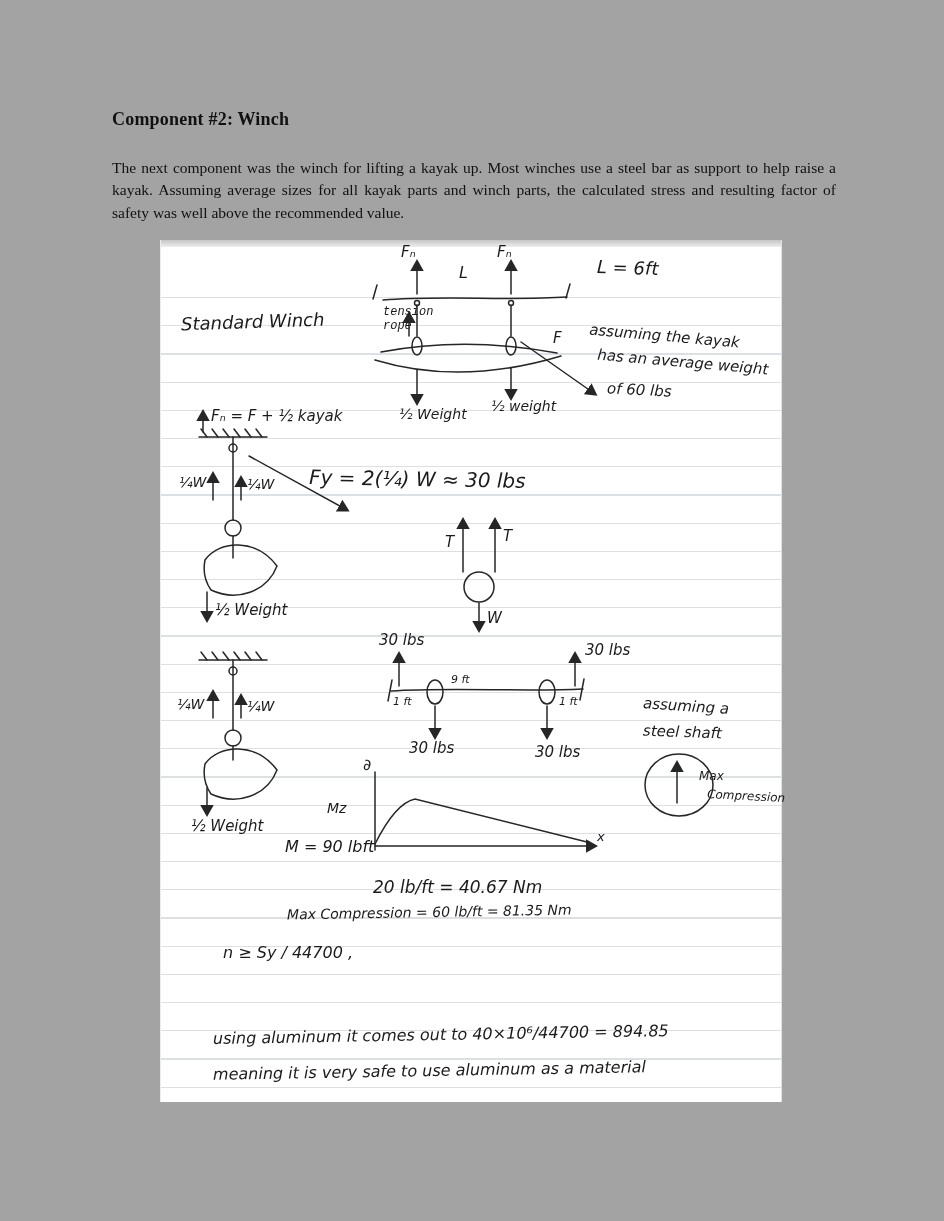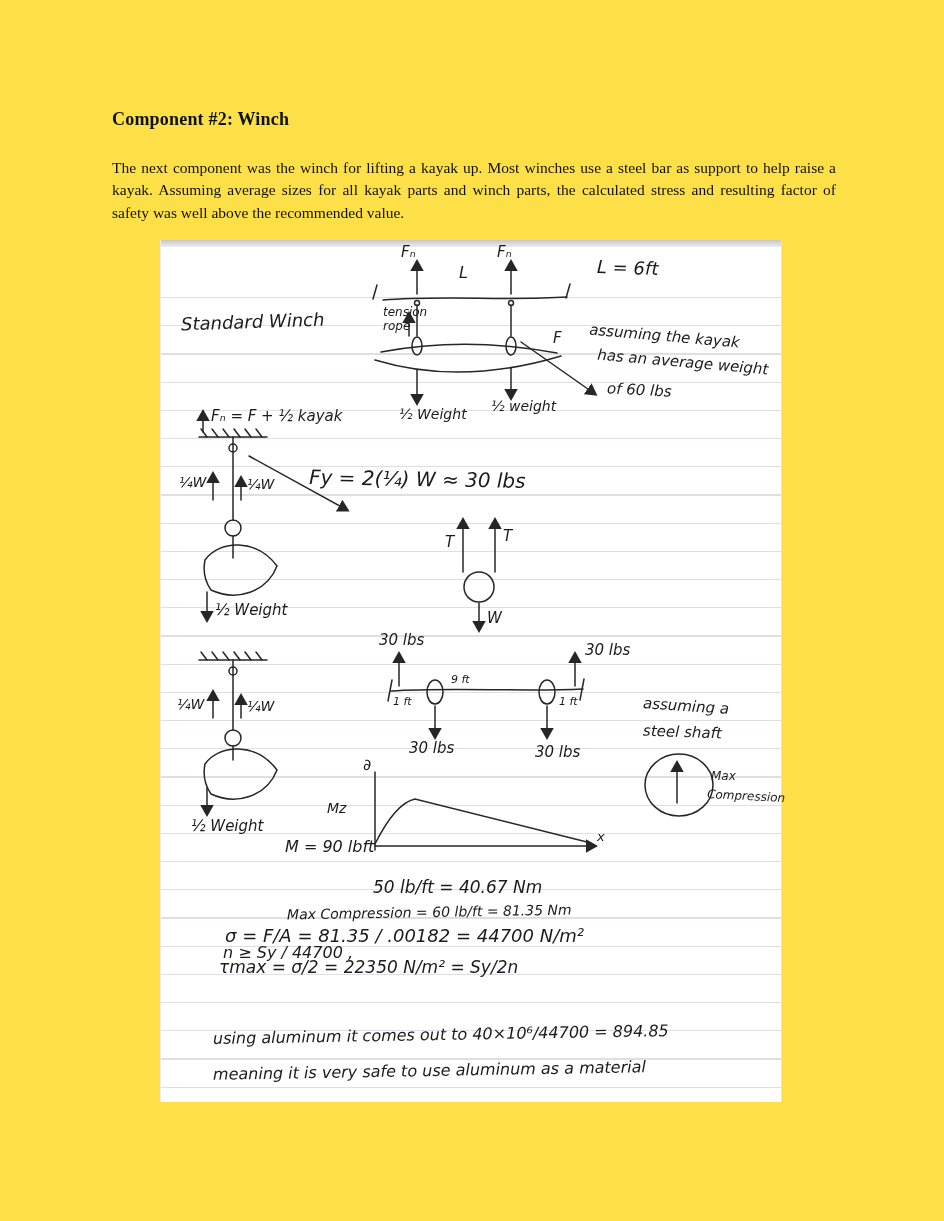--- a/index.html
+++ b/index.html
@@ -2,21 +2,21 @@
 <html><head>
 <meta charset="utf-8">
 <style>
   * { margin:0; padding:0; box-sizing:border-box; }
   html,body { background:#ffffff; }
   body {
     width:944px; height:1221px; position:relative;
     font-family:"Liberation Serif", serif; color:#111;
     overflow:hidden;
   }
-  .page { position:absolute; inset:0; background:#fde047; }
+  .page { position:absolute; inset:0; background:#a3a3a3; }
   .heading {
     position:absolute; left:112px; top:109px;
     font-size:18px; font-weight:bold; letter-spacing:0.2px;
   }
   .para {
     position:absolute; left:112px; top:157px; width:724px;
     font-size:15.5px; line-height:22.4px; text-align:justify;
   }
   .scan {
     position:absolute; left:160px; top:240px; width:622px; height:862px;
@@ -33,21 +33,21 @@
   }
   .scan-top {
     position:absolute; top:0; left:0; right:0; height:7px;
     background:linear-gradient(to bottom,#c6c6c6,#ededed);
   }
   .hw {
     position:absolute; white-space:nowrap;
     font-family:"DejaVu Sans", sans-serif; font-style:italic;
     color:#1b1b1b; line-height:1.15;
   }
-  .pre { white-space:pre-line; }
+  .pre { white-space:pre-line;font-family:Liberation Mono, monospace; }
   .strokes { position:absolute; left:0; top:0; pointer-events:none; }
 </style>
 </head>
 <body>
 
 <div class="page">
 
   <h1 class="heading">Component #2: Winch</h1>
 
   <p class="para">The next component was the winch for lifting a kayak up. Most winches use a steel bar as support to help raise a kayak. Assuming average sizes for all kayak parts and winch parts, the calculated stress and resulting factor of safety was well above the recommended value.</p>
@@ -182,34 +182,32 @@
     <span class="hw" style="left:218px;top:392px;font-size:15px">30 lbs</span>
     <span class="hw" style="left:424px;top:402px;font-size:15px">30 lbs</span>
     <span class="hw" style="left:232px;top:456px;font-size:11px">1 ft</span>
     <span class="hw" style="left:290px;top:434px;font-size:11px">9 ft</span>
     <span class="hw" style="left:398px;top:456px;font-size:11px">1 ft</span>
     <span class="hw" style="left:248px;top:500px;font-size:15px">30 lbs</span>
     <span class="hw" style="left:374px;top:504px;font-size:15px">30 lbs</span>
 
     <span class="hw" style="left:482px;top:458px;font-size:15px;transform:rotate(4deg)">assuming a</span>
     <span class="hw" style="left:482px;top:484px;font-size:15px;transform:rotate(2deg)">steel shaft</span>
-    <span class="hw" style="left:550px;top:530px;font-size:12px">Max</span>
+    <span class="hw" style="left:538px;top:530px;font-size:12px">Max</span>
     <span class="hw" style="left:546px;top:550px;font-size:12px;transform:rotate(3deg)">Compression</span>
 
     <span class="hw" style="left:16px;top:456px;font-size:14px">¼W</span>
     <span class="hw" style="left:86px;top:458px;font-size:14px">¼W</span>
     <span class="hw" style="left:30px;top:578px;font-size:15px">½ Weight</span>
 
     <span class="hw" style="left:202px;top:516px;font-size:16px">∂</span>
     <span class="hw" style="left:166px;top:560px;font-size:14px">Mz</span>
     <span class="hw" style="left:124px;top:598px;font-size:16px">M = 90 lbft</span>
     <span class="hw" style="left:436px;top:590px;font-size:13px">x</span>
 
-    <span class="hw" style="left:212px;top:638px;font-size:17px">50 lb/ft = 40.67 Nm</span>
+    <span class="hw" style="left:212px;top:638px;font-size:17px">20 lb/ft = 40.67 Nm</span>
     <span class="hw" style="left:126px;top:664px;font-size:14px;transform:rotate(-1deg)">Max Compression = 60 lb/ft = 81.35 Nm</span>
-    <span class="hw" style="left:64px;top:686px;font-size:18px">σ = F/A = 81.35 / .00182 = 44700 N/m²</span>
-    <span class="hw" style="left:58px;top:718px;font-size:17px">τmax = σ/2 = 22350 N/m² = Sy/2n</span>
     <span class="hw" style="left:62px;top:704px;font-size:16px">n ≥ Sy / 44700 ,</span>
     <span class="hw" style="left:52px;top:786px;font-size:16px;transform:rotate(-1deg)">using aluminum it comes out to 40×10⁶/44700 = 894.85</span>
     <span class="hw" style="left:52px;top:822px;font-size:16px;transform:rotate(-1deg)">meaning it is very safe to use aluminum as a material</span>
 
   </div>
 </div>
 
 </body></html>

